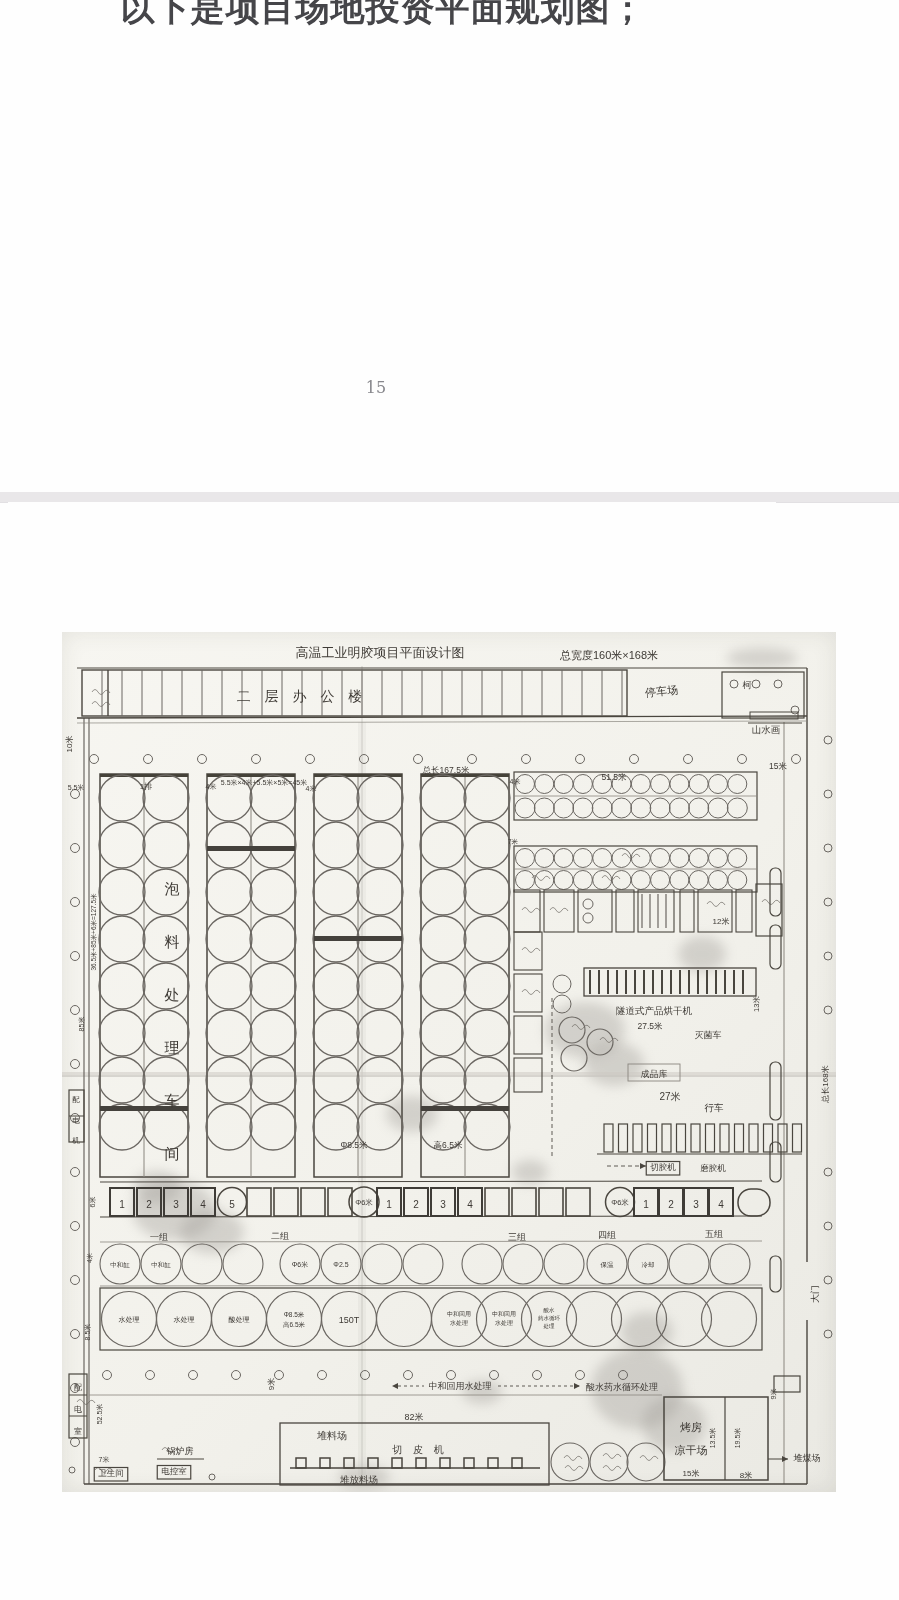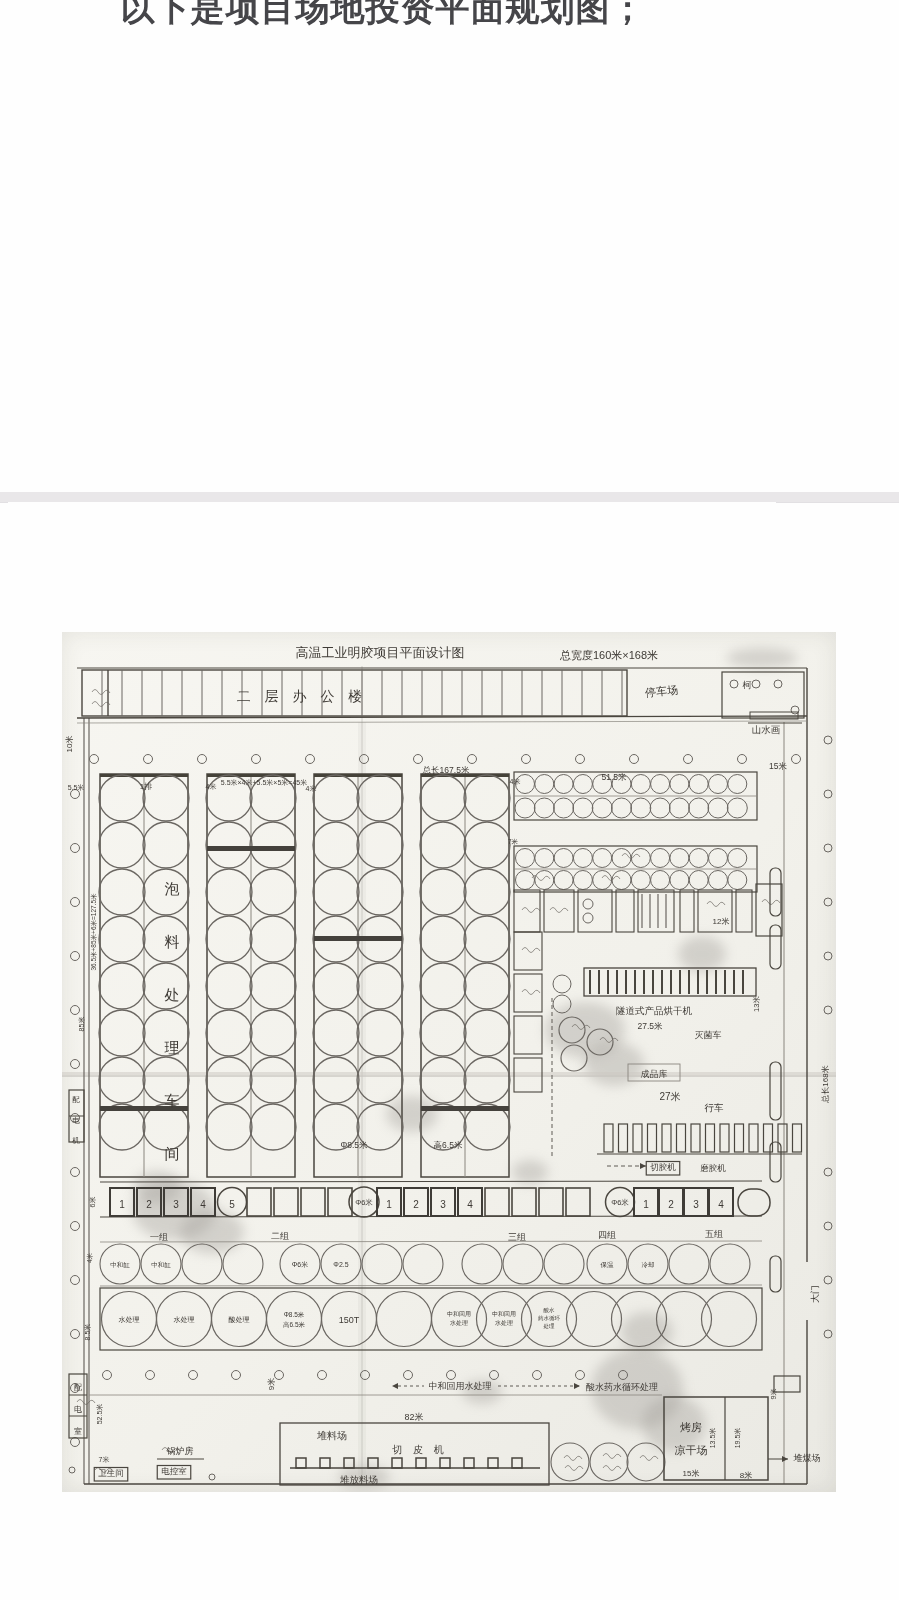--- a/index.html
+++ b/index.html
@@ -20,20 +20,21 @@
   svg{display:block;width:774px;height:860px;}
   svg text{font-family:"Liberation Sans",sans-serif;fill:#3e3a35;}
   .caption{position:absolute;left:48px;top:1031px;margin:0;font-size:22px;color:#2e2e32;
        letter-spacing:.5px;}
 </style>
 </head>
 <body>
 
 <div class="page p1">
   <h1 class="heading">以下是项目场地投资平面规划图；</h1>
+  <div class="pagenum">15</div>
 </div>
 
 <div class="divider"></div>
 
 <div class="page p2">
   <figure class="photo">
     <svg id="bp" viewBox="0 0 774 860">
       <defs>
         <filter id="blur1" x="-60%" y="-60%" width="220%" height="220%">
           <feGaussianBlur stdDeviation="6"></feGaussianBlur>

